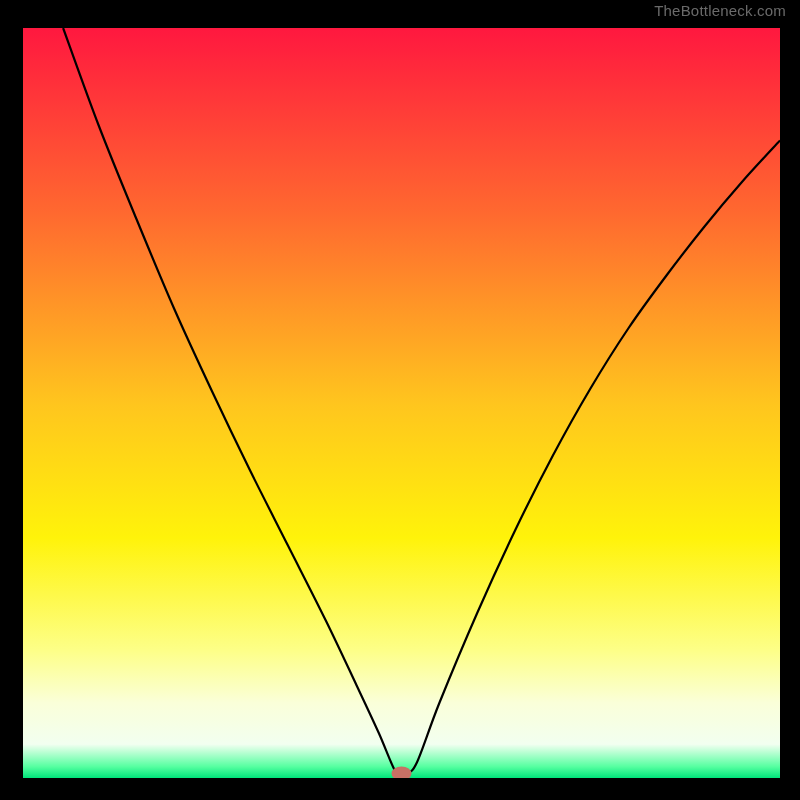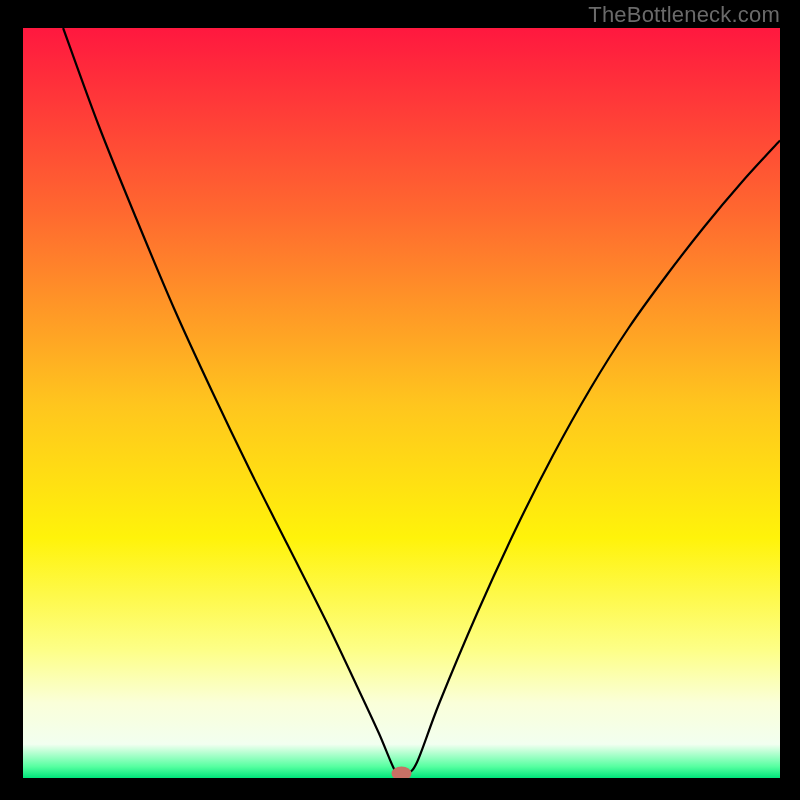--- a/index.html
+++ b/index.html
@@ -14,24 +14,24 @@
     position: absolute;
     top: 0;
     left: 0;
     width: 800px;
     height: 800px;
     background: #000000;
   }
   .watermark {
     position: absolute;
     top: 2px;
-    right: 20px;
+    right: 14px;
     color: #6a6a6a;
     font-family: Arial, Helvetica, sans-serif;
-    font-size: 22px;
+    font-size: 15px;
     letter-spacing: 0.2px;
   }
   svg {
     position: absolute;
     top: 0;
     left: 0;
   }
 </style>
 </head>
 <body>

